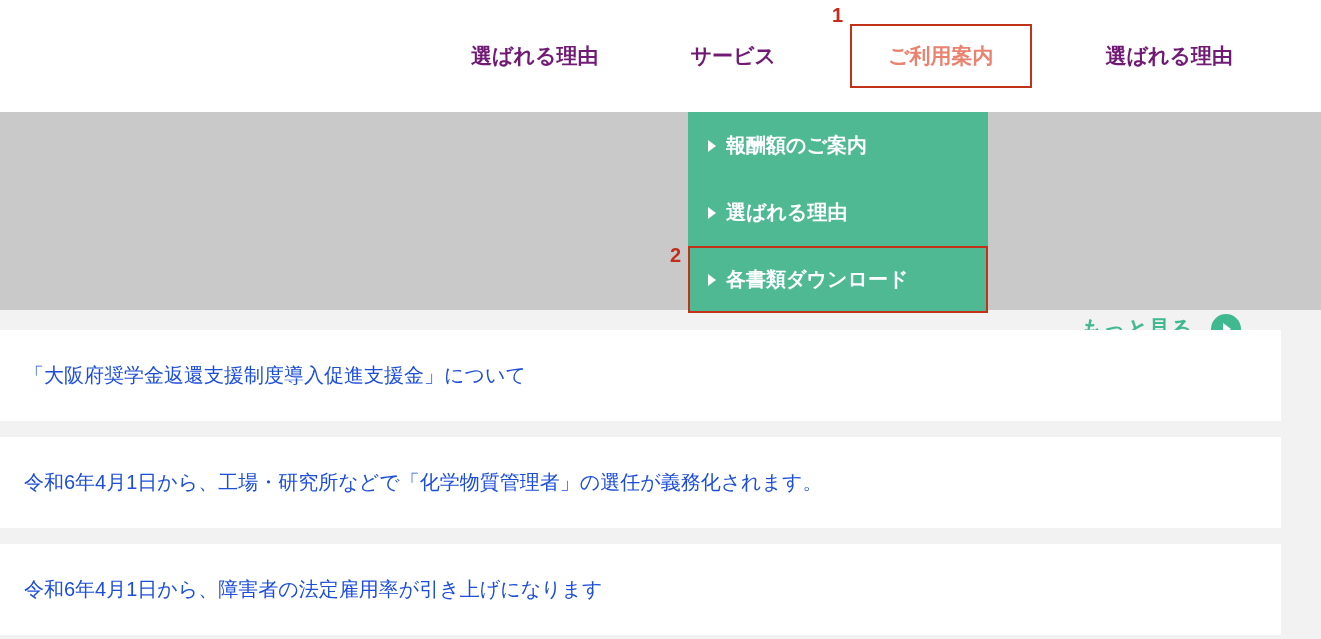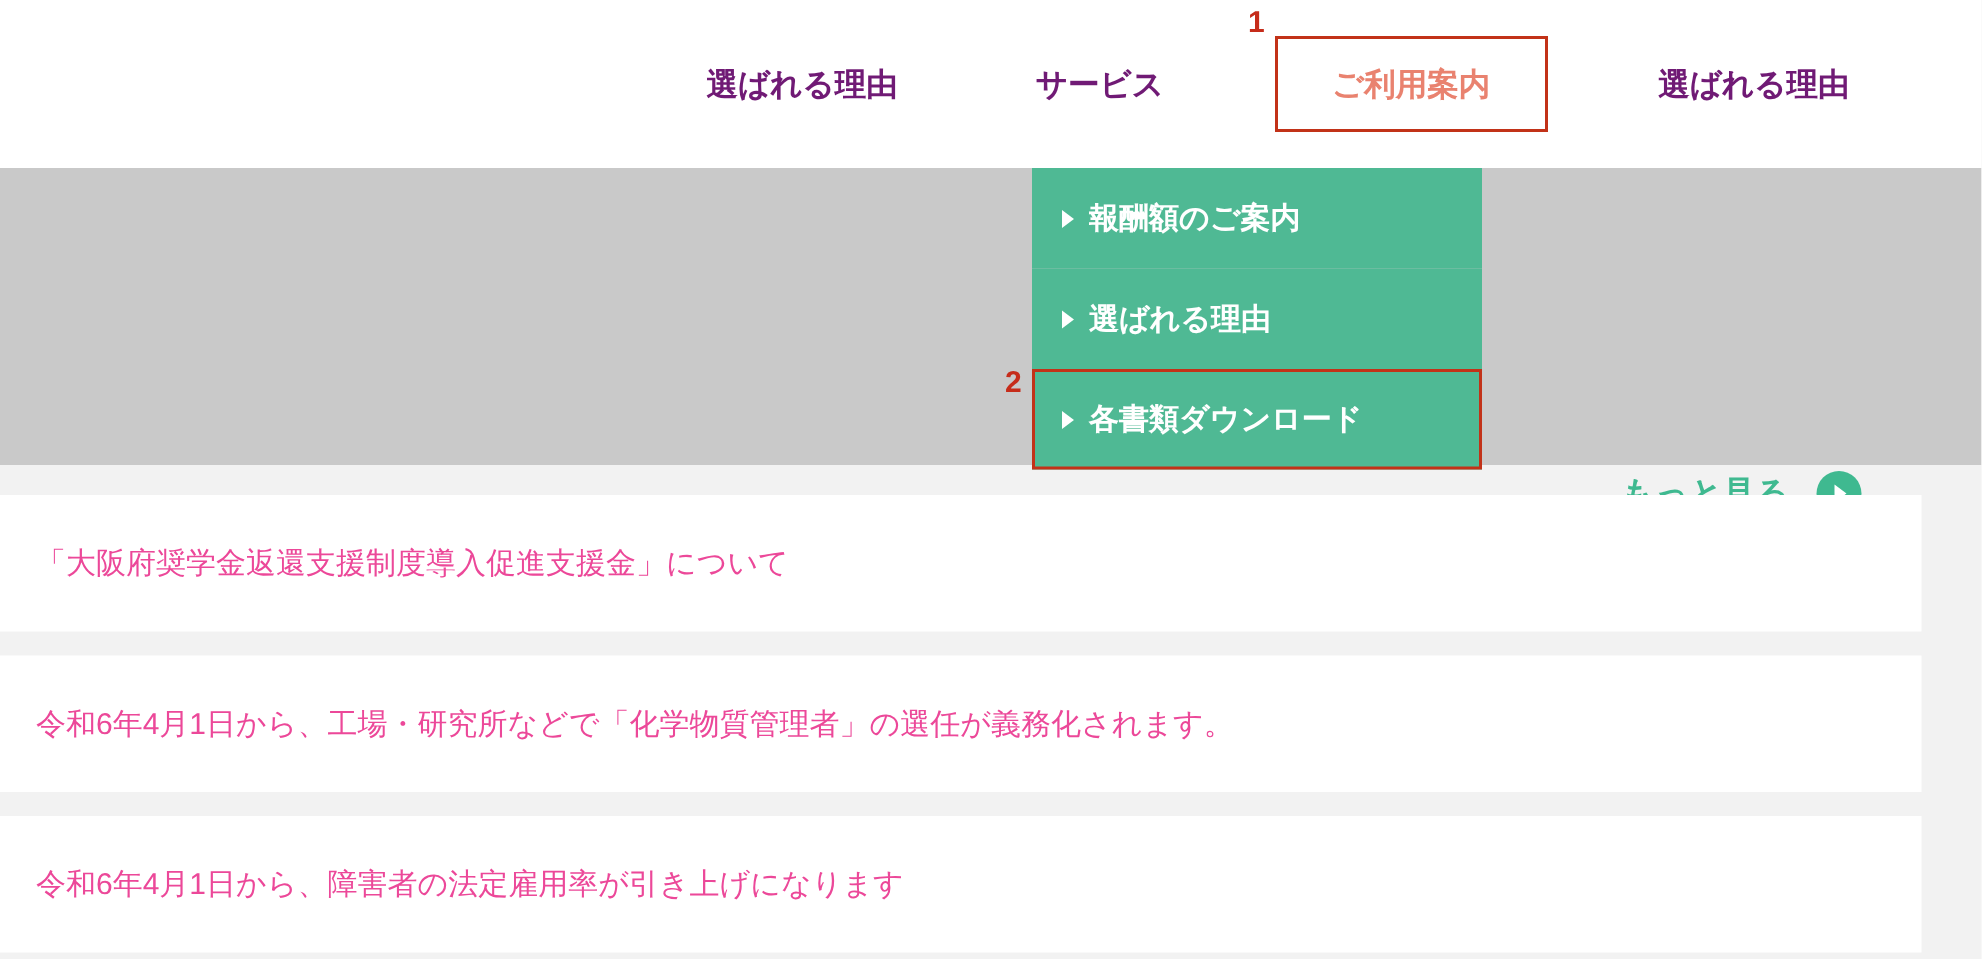--- a/index.html
+++ b/index.html
@@ -118,21 +118,21 @@
       border-top: 6px solid transparent;
       border-bottom: 6px solid transparent;
       border-left: 8px solid #fff;
       margin-left: 2px;
     }
     .news-item {
       background: #ffffff;
       margin: 0 0 16px 0;
       padding: 32px 24px;
       font-size: 20px;
-      color: #ec4899;
+      color: #1d4ed8;
       cursor: pointer;
       position: relative;
       z-index: 1;
     }
     .news-item.first {
       padding-left: 24px;
     }
   </style>
 </head>
 <body>

